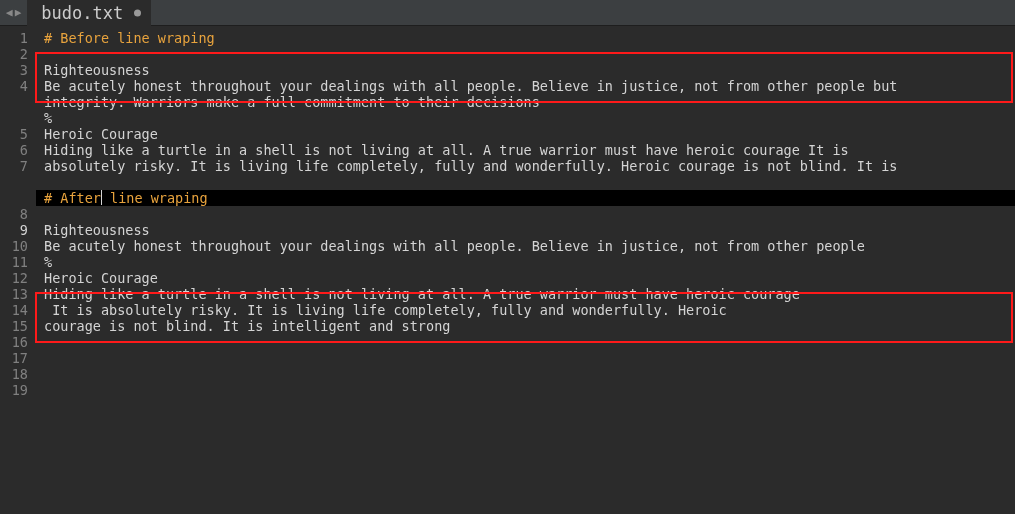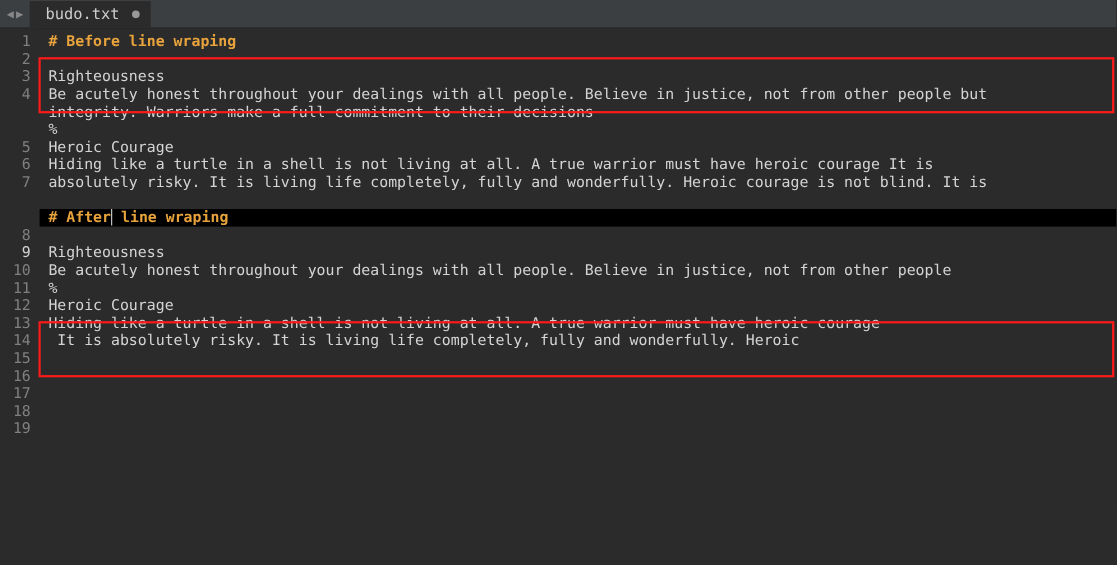--- a/index.html
+++ b/index.html
@@ -22,21 +22,21 @@
     .tabbar-arrows {
       padding: 0 6px;
       color: #888;
       font-size: 11px;
       display: flex;
       gap: 2px;
     }
     .tab {
       background: #2b2b2b;
       padding: 4px 28px 4px 14px;
-      font-size: 14px;
+      font-size: 17px;
       color: #ccc;
       position: relative;
       border-radius: 0;
     }
     .tab-dirty {
       position: absolute;
       right: 10px;
       top: 50%;
       transform: translateY(-50%);
       width: 7px;
@@ -72,21 +72,21 @@
     .line {
       height: 16px;
       line-height: 16px;
       white-space: pre;
       padding-left: 8px;
       position: relative;
     }
     .line.current {
       background: #000000;
     }
-    .comment { color: #e8a33d; font-weight: bold; }
+    .comment { color: #e8a33d; }
     .cursor {
       display: inline-block;
       width: 1px;
       height: 15px;
       background: #d4d4d4;
       vertical-align: text-bottom;
       margin-bottom: 1px;
     }
     .red-box {
       position: absolute;
@@ -149,14 +149,15 @@
       <div class="line">absolutely risky. It is living life completely, fully and wonderfully. Heroic courage is not blind. It is </div>
       <div class="line"></div>
       <div class="line current"><span class="comment"># After</span><span class="cursor"></span><span class="comment"> line wraping</span></div>
       <div class="line"></div>
       <div class="line">Righteousness</div>
       <div class="line">Be acutely honest throughout your dealings with all people. Believe in justice, not from other people</div>
       <div class="line">%</div>
       <div class="line">Heroic Courage</div>
       <div class="line">Hiding like a turtle in a shell is not living at all. A true warrior must have heroic courage</div>
       <div class="line"> It is absolutely risky. It is living life completely, fully and wonderfully. Heroic</div>
+      <div class="line">courage is not blind. It is intelligent and strong</div>
     </div>
 </div>
 
 </body></html>

